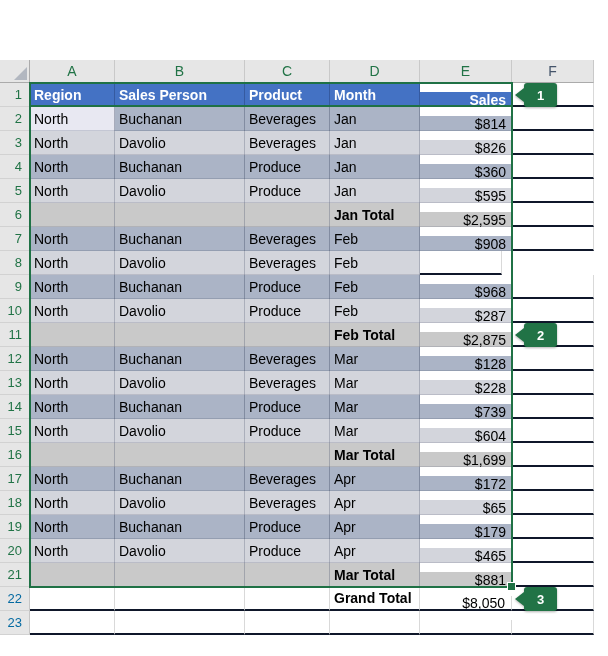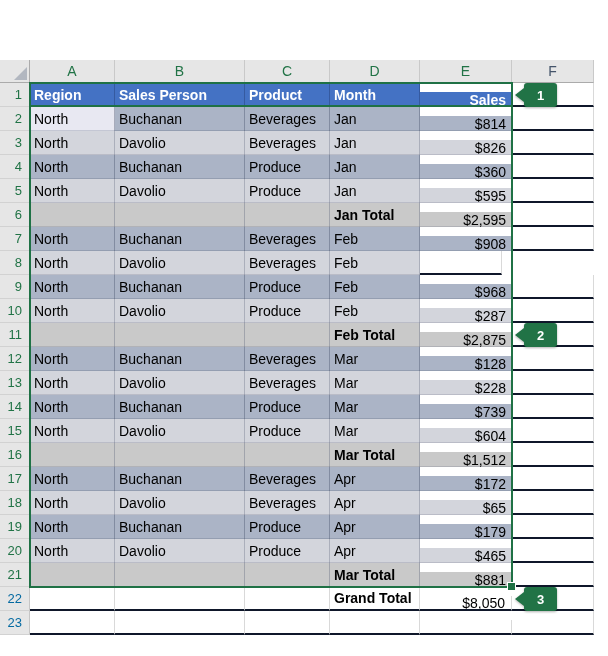--- a/index.html
+++ b/index.html
@@ -219,21 +219,21 @@
           <div class="cell cwd light">Mar</div>
           <div class="cell cwe num light">$604</div>
           <div class="cell cwf plain"></div>
         </div>
         <div class="r">
           <div class="gut cwg sel">16</div>
           <div class="cell cwa subtotal"></div>
           <div class="cell cwb subtotal"></div>
           <div class="cell cwc subtotal"></div>
           <div class="cell cwd subtotal bold">Mar Total</div>
-          <div class="cell cwe num subtotal">$1,512</div>
+          <div class="cell cwe num subtotal">$1,699</div>
           <div class="cell cwf plain"></div>
         </div>
         <div class="r">
           <div class="gut cwg sel">17</div>
           <div class="cell cwa dark">North</div>
           <div class="cell cwb dark">Buchanan</div>
           <div class="cell cwc dark">Beverages</div>
           <div class="cell cwd dark">Apr</div>
           <div class="cell cwe num dark">$172</div>
           <div class="cell cwf plain"></div>

